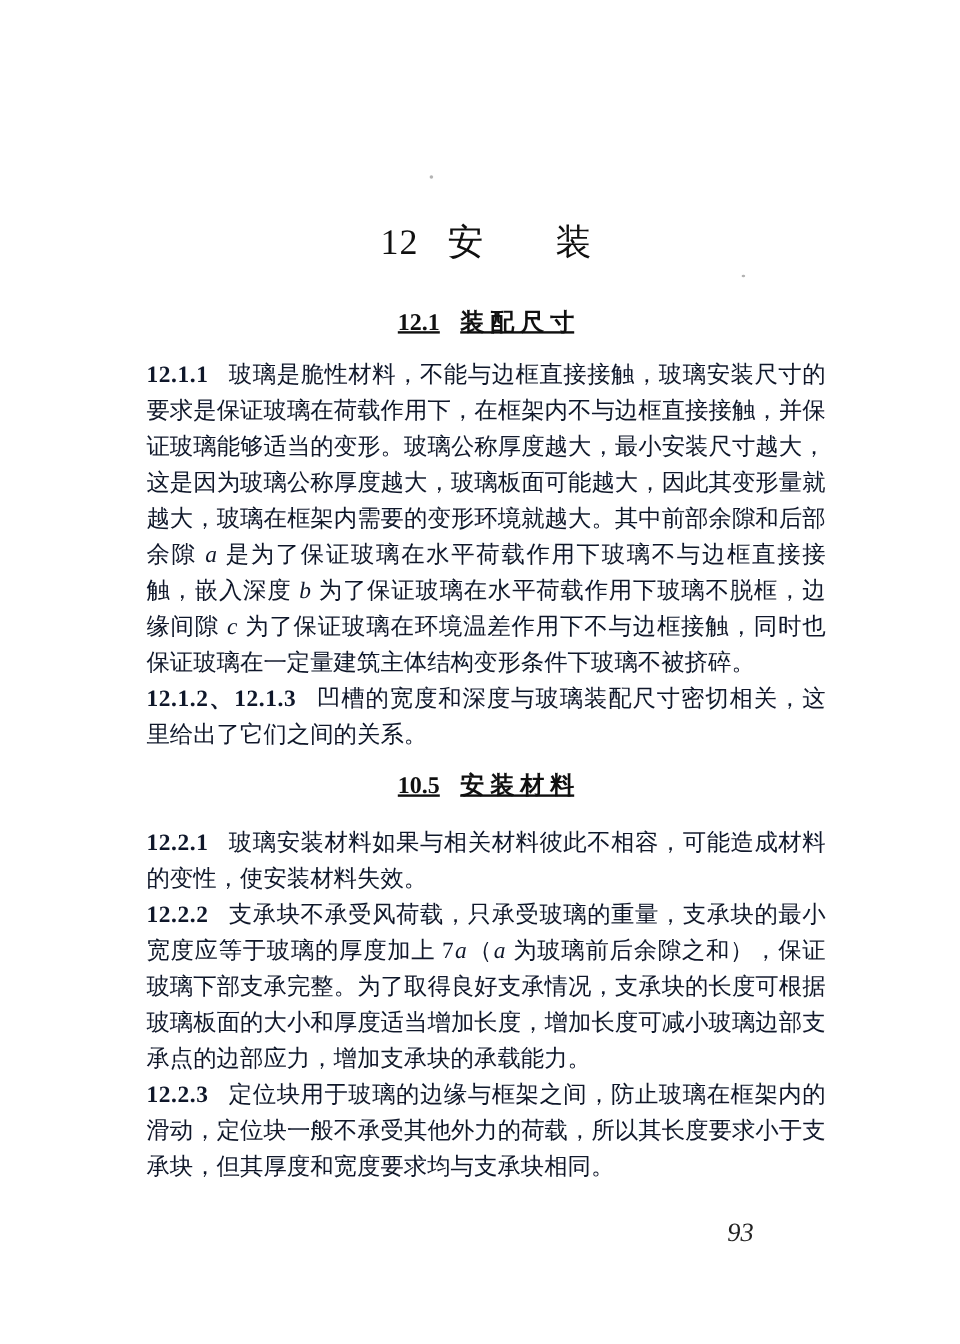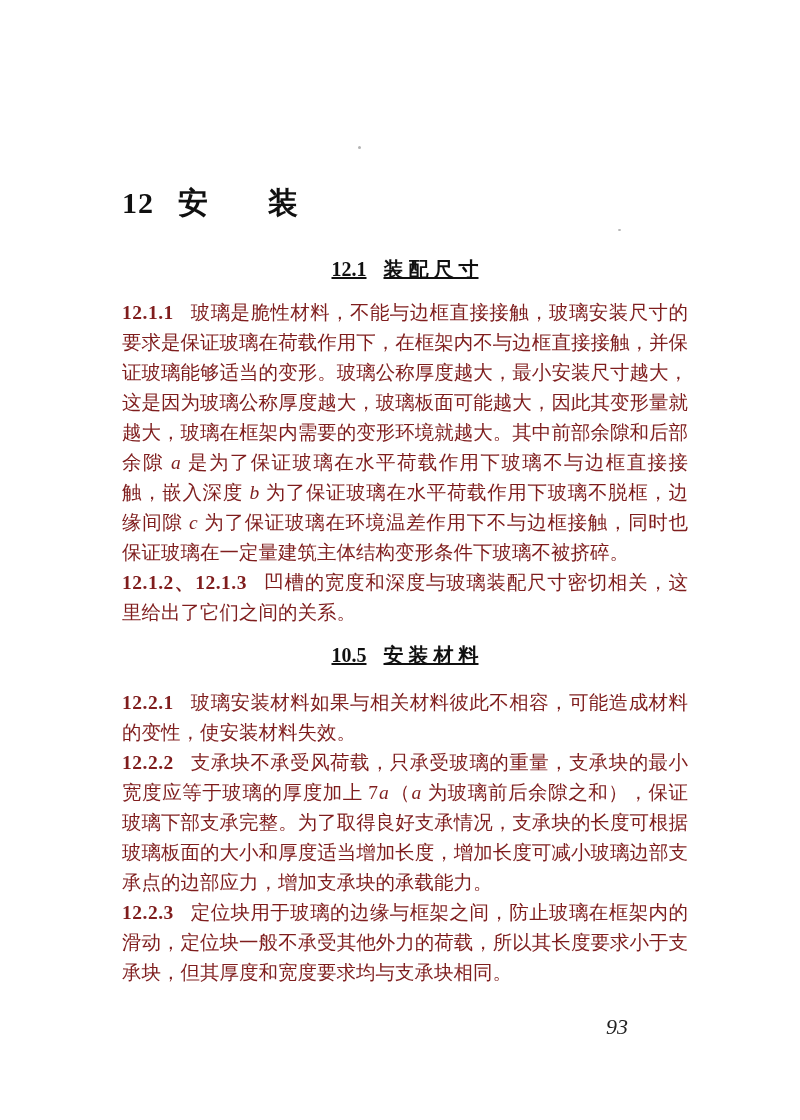--- a/index.html
+++ b/index.html
@@ -17,24 +17,24 @@
     font-family: "Liberation Serif", "DejaVu Serif", serif;
   }
   .content {
     position: absolute;
     left: 122px;
     top: 186px;
     width: 566px;
   }
   h1.chapter {
     margin: 0;
-    text-align: left;
+    text-align: center;
     font-size: 30px;
     line-height: 34px;
-    font-weight: 700;
+    font-weight: 400;
     color: #101010;
   }
   h1.chapter .ch-num {
     margin-right: 0.8em;
     letter-spacing: 1px;
   }
   section .section-heading {
     margin: 36px 0 16px;
     text-align: center;
     font-size: 20px;
@@ -48,21 +48,21 @@
   }
   .section-heading .sec-num {
     margin-right: 0.85em;
   }
   p.para {
     margin: 0;
     font-size: 19.5px;
     line-height: 30px;
     text-align: justify;
     text-justify: inter-ideograph;
-    color: #7f1d1d;
+    color: #0f172a;
   }
   .para-label {
     font-weight: 700;
     margin-right: 0.85em;
     letter-spacing: 0.5px;
     white-space: nowrap;
   }
   i.var {
     font-style: italic;
     font-family: "Liberation Serif", "DejaVu Serif", serif;

